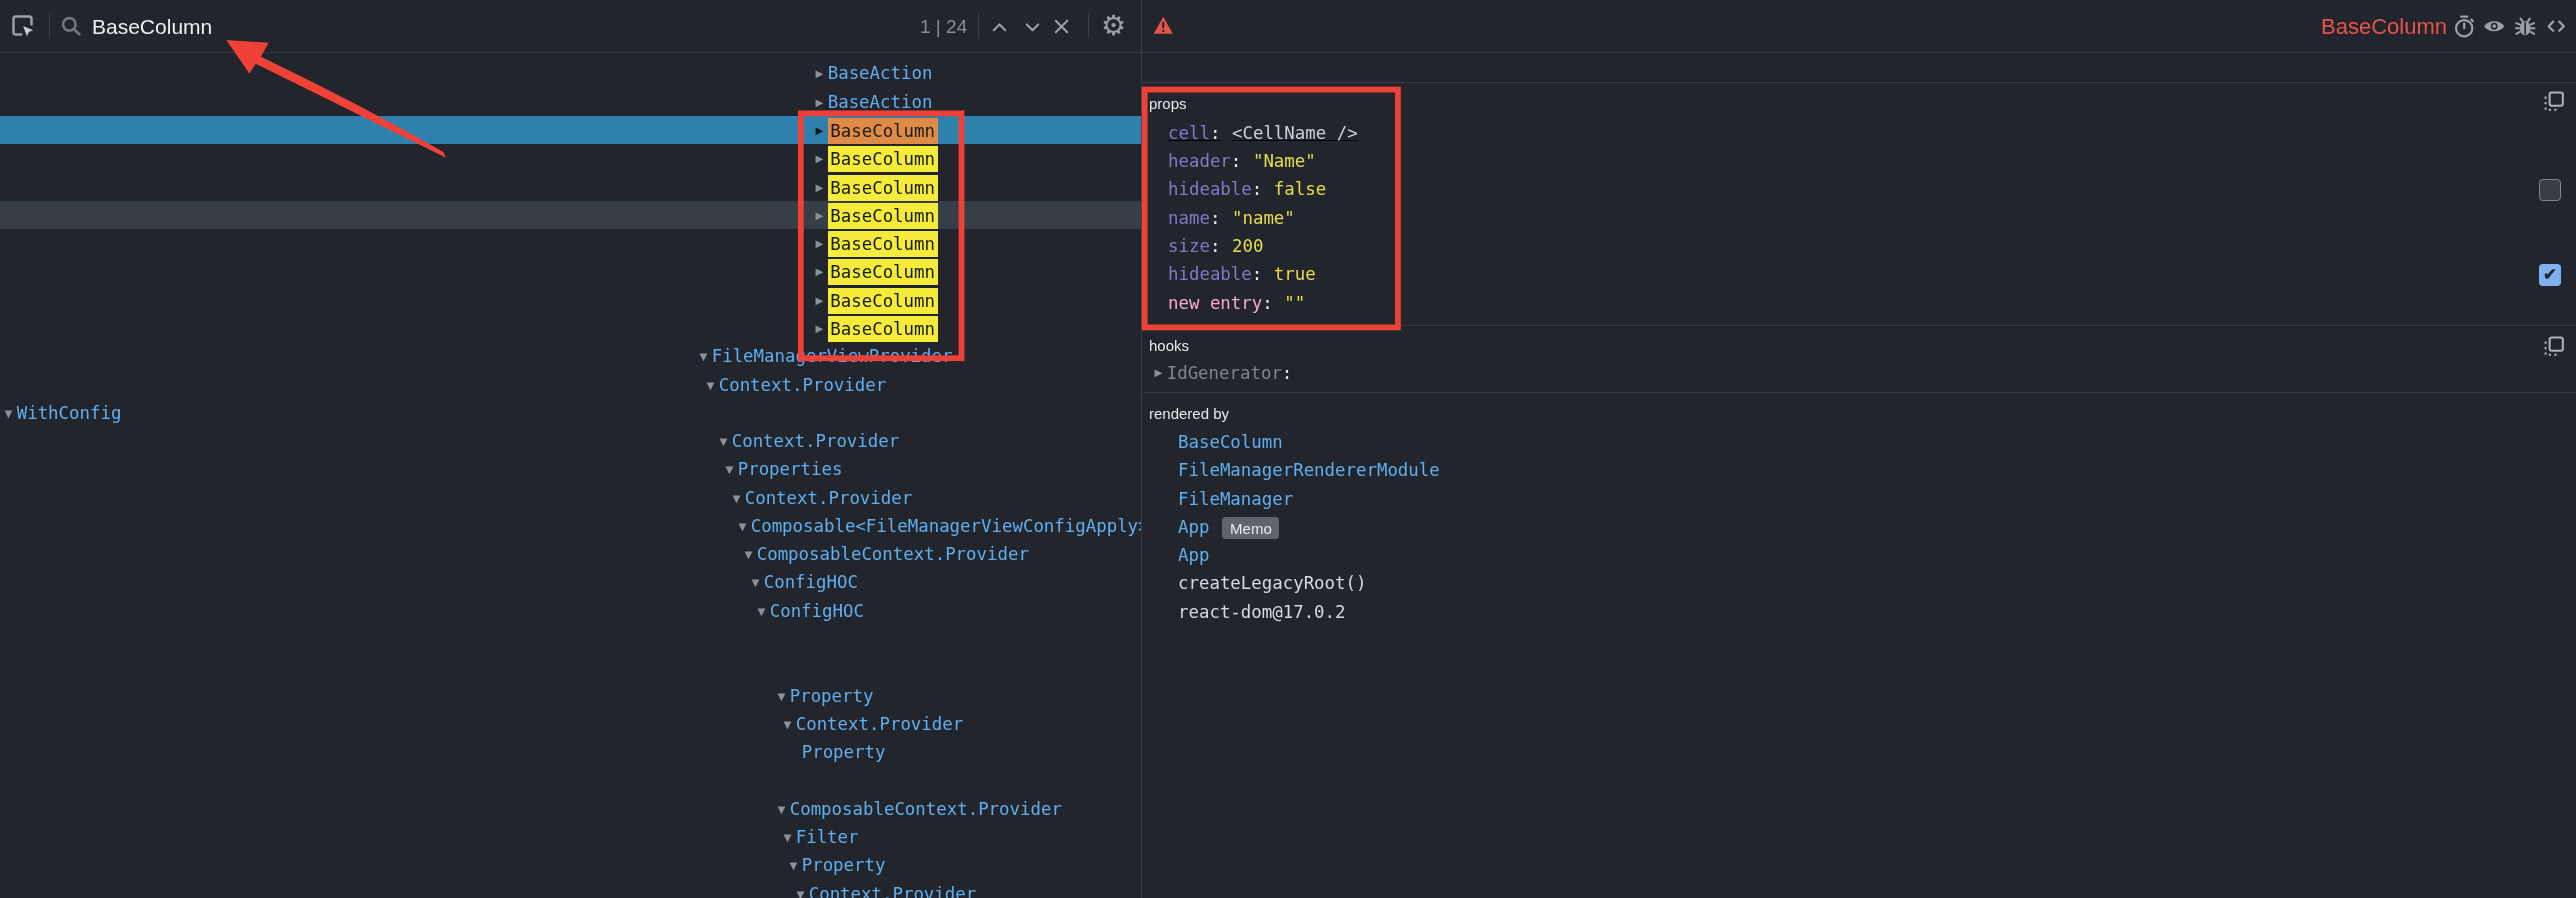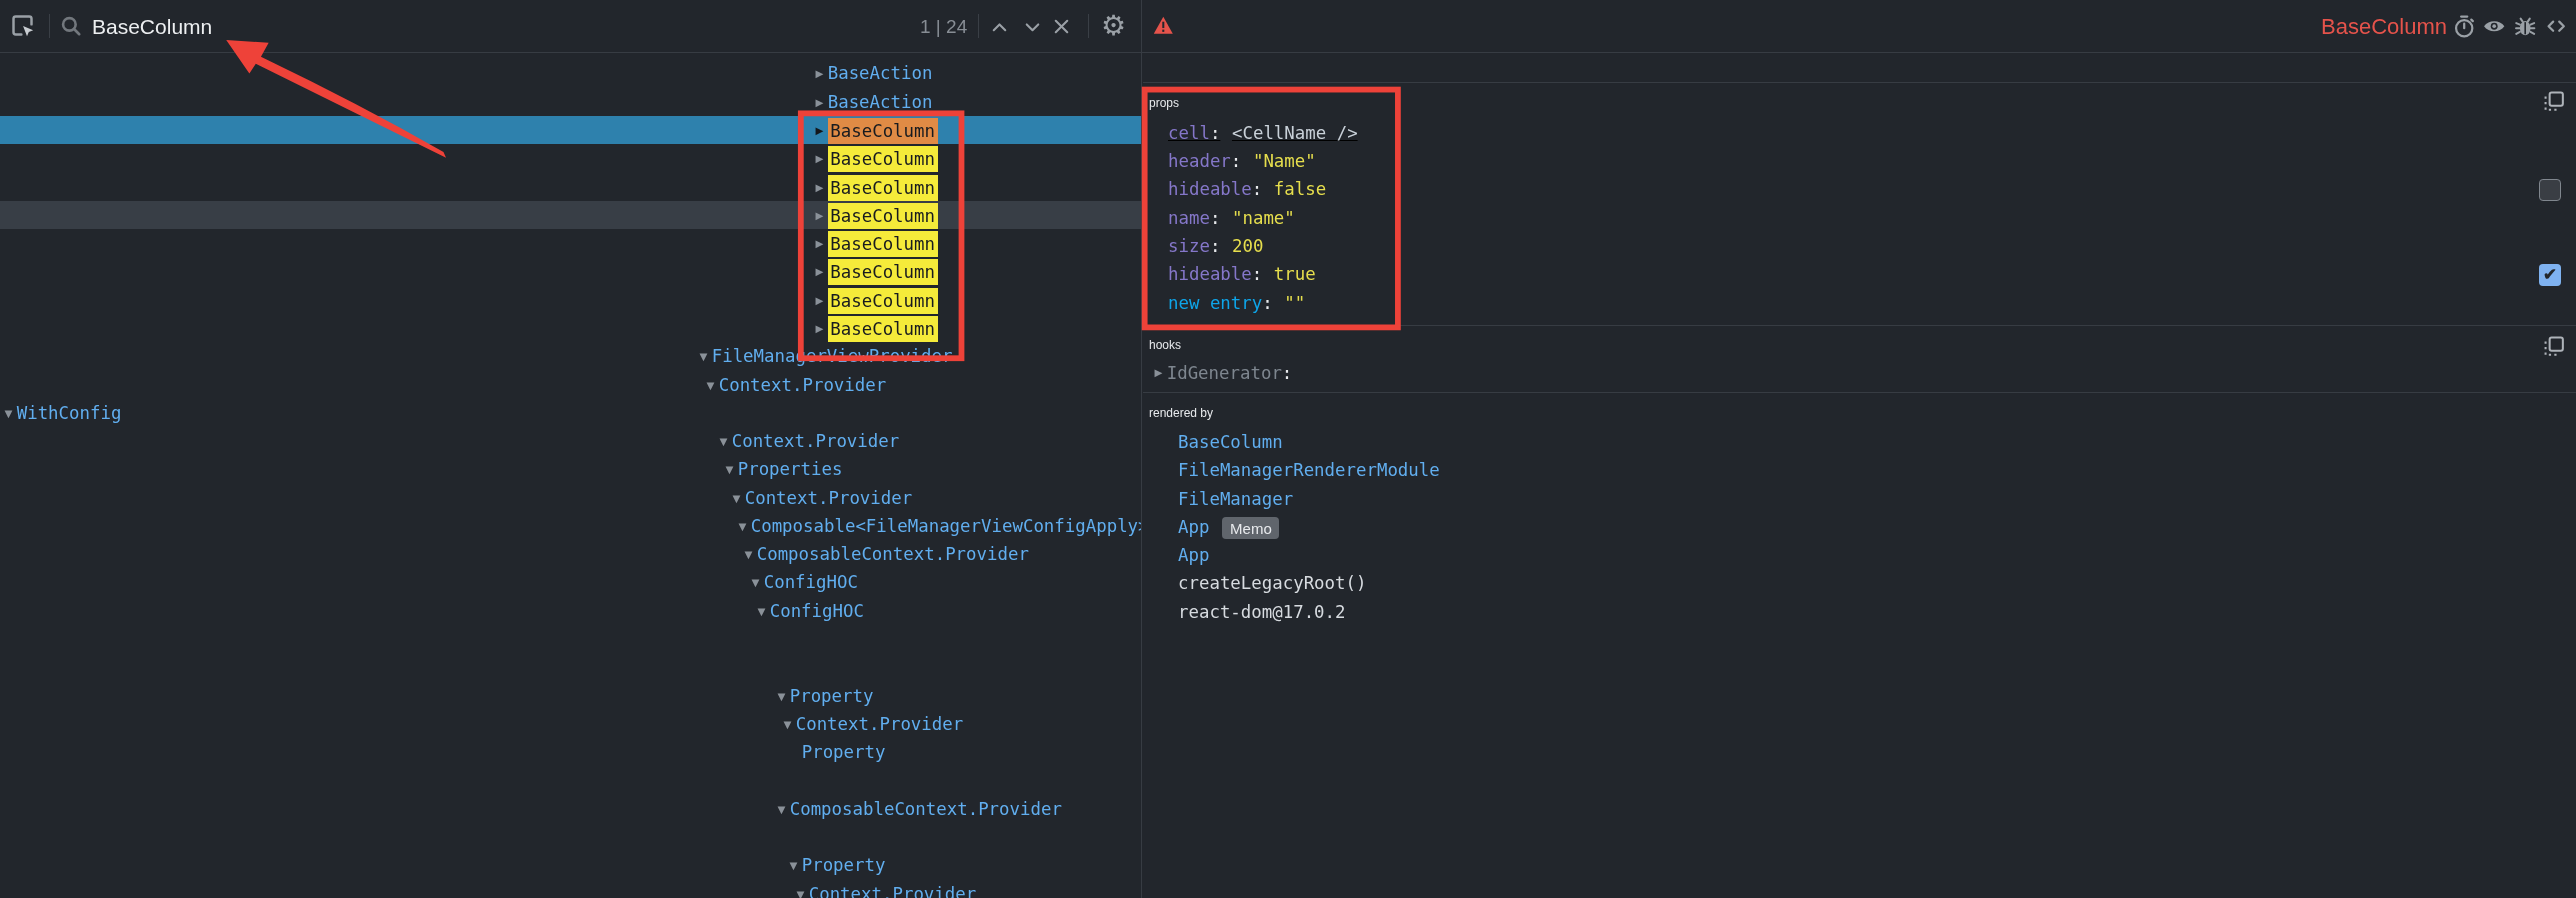--- a/index.html
+++ b/index.html
@@ -32,26 +32,26 @@
   .twisty{display:inline-block;width:16.7px;text-align:center;font-size:10.3px;color:#8a9199;
           vertical-align:middle;position:relative;top:-1.3px;font-family:"DejaVu Sans", sans-serif;}
   .trow.selected .twisty{color:#14171b;}
   .twisty.leaf{visibility:hidden;}
   .hl{display:inline-block;height:26px;line-height:26px;vertical-align:middle;
       padding:0 2.6px;color:#181b1f;}
   .hl.match{background:#f5eb3a;}
   .hl.current{background:#e08b45;}
 
   
-  .sect-label{position:absolute;left:1149px;height:23px;line-height:23px;font-size:12px;
+  .sect-label{position:absolute;left:1149px;height:23px;line-height:23px;font-size:15px;
               color:#e8eaed;}
   .prow{position:absolute;left:1168px;height:28px;line-height:28px;white-space:nowrap;
         font-family:"DejaVu Sans Mono", monospace;font-size:17.4px;}
   .pkey{color:#8577c9;}
-  .pkey.newentry{color:#0ea5e9;}
+  .pkey.newentry{color:#f9a8d4;}
   .pcolon{color:#e8eaed;margin-right:11.6px;}
   .pval.yellow{color:#e6de4d;}
   .pval.gray{color:#c9d1d9;}
   .hookrow{position:absolute;left:1150px;height:28px;line-height:28px;white-space:nowrap;
            font-family:"DejaVu Sans Mono", monospace;font-size:17.4px;color:#7e868f;}
   .hookrow .twisty{top:-1.9px}
   .hookrow .hcolon{color:#e8eaed;}
   .ritem{position:absolute;left:1178px;height:28px;line-height:28px;white-space:nowrap;
          font-family:"DejaVu Sans Mono", monospace;font-size:17.4px;color:#d7dbe0;}
   .ritem.link{color:#61aeef;cursor:pointer;}
@@ -133,20 +133,21 @@
       <div class="trow" style="top: 402px; padding-left: 721px;"><span class="twisty">▼</span><span class="tlabel">Properties</span></div>
       <div class="trow" style="top: 431px; padding-left: 728px;"><span class="twisty">▼</span><span class="tlabel">Context.Provider</span></div>
       <div class="trow" style="top: 459px; padding-left: 734px;"><span class="twisty">▼</span><span class="tlabel">Composable&lt;FileManagerViewConfigApply&gt;</span></div>
       <div class="trow" style="top: 487px; padding-left: 740px;"><span class="twisty">▼</span><span class="tlabel">ComposableContext.Provider</span></div>
       <div class="trow" style="top: 515px; padding-left: 747px;"><span class="twisty">▼</span><span class="tlabel">ConfigHOC</span></div>
       <div class="trow" style="top: 544px; padding-left: 753px;"><span class="twisty">▼</span><span class="tlabel">ConfigHOC</span></div>
       <div class="trow" style="top: 629px; padding-left: 773px;"><span class="twisty">▼</span><span class="tlabel">Property</span></div>
       <div class="trow" style="top: 657px; padding-left: 779px;"><span class="twisty">▼</span><span class="tlabel">Context.Provider</span></div>
       <div class="trow" style="top: 685px; padding-left: 785px;"><span class="twisty leaf"></span><span class="tlabel">Property</span></div>
       <div class="trow" style="top: 742px; padding-left: 773px;"><span class="twisty">▼</span><span class="tlabel">ComposableContext.Provider</span></div>
+      <div class="trow" style="top: 770px; padding-left: 779px;"><span class="twisty">▼</span><span class="tlabel">Filter</span></div>
       <div class="trow" style="top: 798px; padding-left: 785px;"><span class="twisty">▼</span><span class="tlabel">Property</span></div>
       <div class="trow" style="top: 827px; padding-left: 792px;"><span class="twisty">▼</span><span class="tlabel">Context.Provider</span></div>
     </div>
 
   <div class="abs" style="left:1143px;top:0;width:1433px;height:899px;">
 
     <span class="abs" style="left:9.6px;top:16px;">
       <svg width="20.6" height="19" viewBox="0 0 32 30">
         <polygon points="16,1 31,28 1,28" fill="#e5534b"></polygon>
         <rect x="14.4" y="9" width="3.2" height="10" fill="#22262c"></rect>

